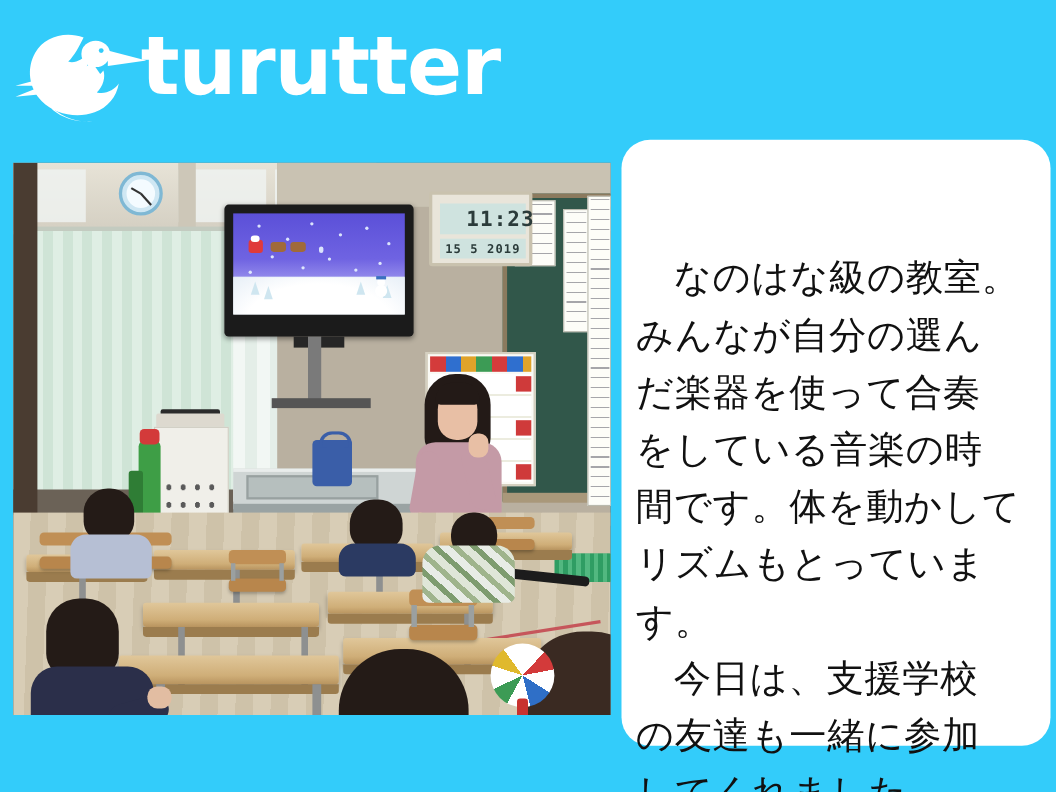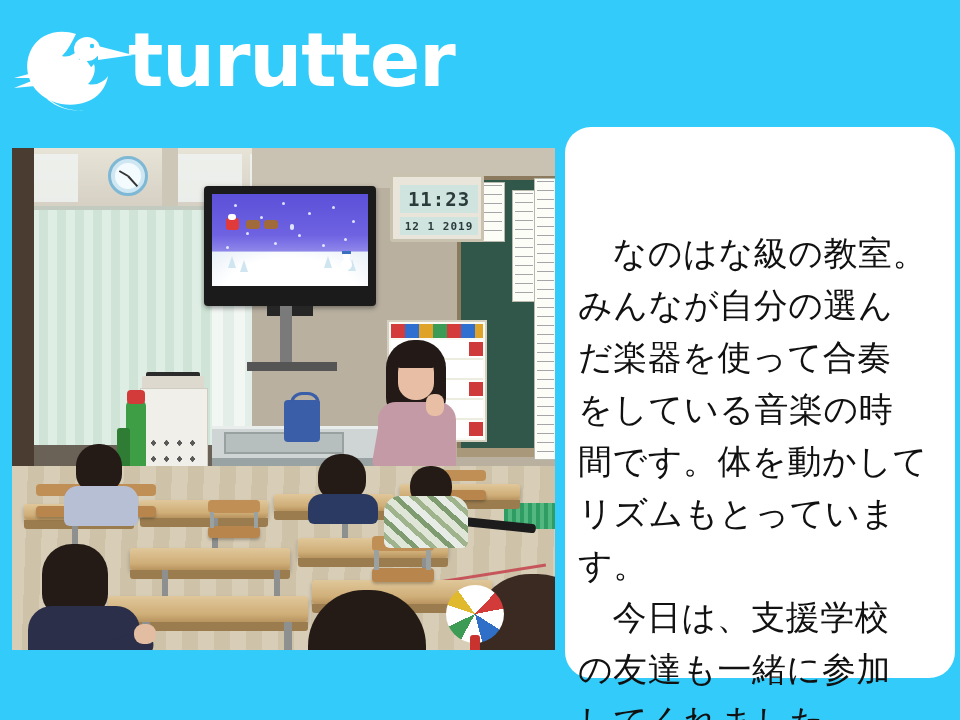--- a/index.html
+++ b/index.html
@@ -72,21 +72,21 @@
     background:repeating-linear-gradient(90deg,#d43b3b 0 14px,#2f6fcf 14px 28px,#e0a32a 28px 42px,#3c9b55 42px 56px);}
   .cal-grid{position:absolute;left:2px;top:18px;right:2px;bottom:2px;
     background:repeating-linear-gradient(180deg,#fff 0 18px,#ececdf 18px 20px);}
   .cal-red{position:absolute;width:14px;height:14px;background:#cf3a3a;}
   .digclock{position:absolute;left:378px;top:26px;width:94px;height:68px;background:#e9e5da;border:3px solid #c9c2ae;box-sizing:border-box;border-radius:3px;}
   .digclock .scr1{position:absolute;left:7px;top:8px;width:78px;height:28px;background:#cfe3df;}
   .digclock .scr2{position:absolute;left:7px;top:40px;width:78px;height:18px;background:#cfe3df;}
   .digclock .t{position:absolute;left:0;top:0;width:100%;height:100%;
     color:#2b3b3a;font-family:"DejaVu Sans Mono",monospace;font-weight:bold;
     display:flex;align-items:center;justify-content:center;letter-spacing:1px;}
-  .digclock .scr1 .t{font-size:19px;}
+  .digclock .scr1 .t{font-size:19px;margin-left:16px;}
   .digclock .scr2 .t{font-size:11px;}
 
   
   .monitor{position:absolute;left:192px;top:38px;width:172px;height:120px;
     background:#1b1b1b;border-radius:4px;box-shadow:0 2px 5px rgba(0,0,0,.4);}
   .screen{position:absolute;left:8px;top:8px;width:156px;height:92px;
     background:linear-gradient(180deg,#5b50d8 0%,#6f63e2 45%,#8f86ea 62%,#dfe9f6 63%,#eef5fb 100%);
     overflow:hidden;}
   .snowfl{position:absolute;background:#e8f3ff;border-radius:50%;opacity:.9;}
   .ground{position:absolute;left:0;bottom:0;width:100%;height:34px;
@@ -248,21 +248,21 @@
         <div class="cal-red" style="left:80px;top:20px;"></div>
         <div class="cal-red" style="left:80px;top:60px;"></div>
         <div class="cal-red" style="left:80px;top:100px;"></div>
       </div>
 
       <div class="digclock">
         <div class="scr1">
           <div class="t">11:23</div>
         </div>
         <div class="scr2">
-          <div class="t">12 1 2019</div>
+          <div class="t">15 5 2019</div>
         </div>
       </div>
 
       <div class="monitor">
         <div class="screen">
           <div class="snowfl" style="left:22px;top:10px;width:3px;height:3px;"></div>
           <div class="snowfl" style="left:48px;top:22px;width:3px;height:3px;"></div>
           <div class="snowfl" style="left:70px;top:8px;width:3px;height:3px;"></div>
           <div class="snowfl" style="left:96px;top:18px;width:3px;height:3px;"></div>
           <div class="snowfl" style="left:120px;top:12px;width:3px;height:3px;"></div>

